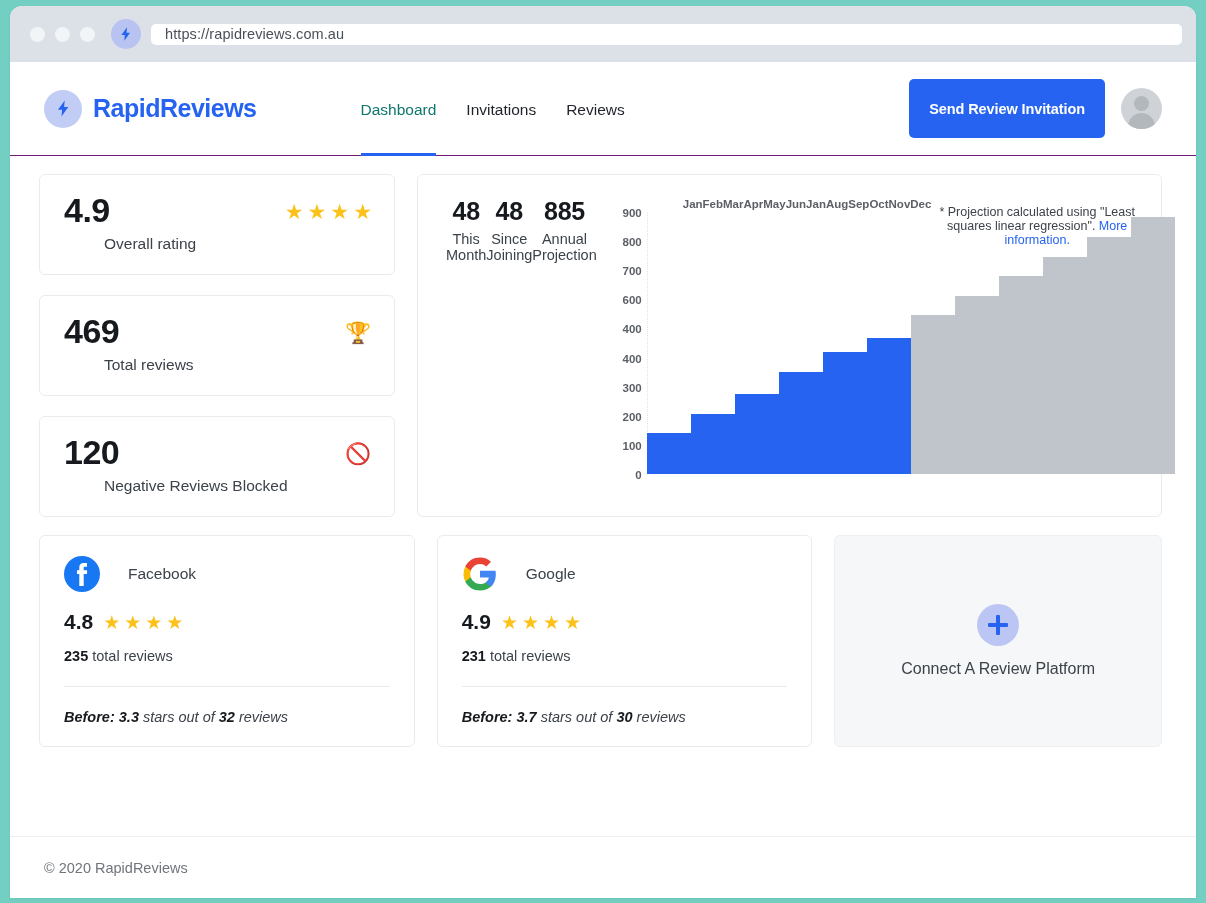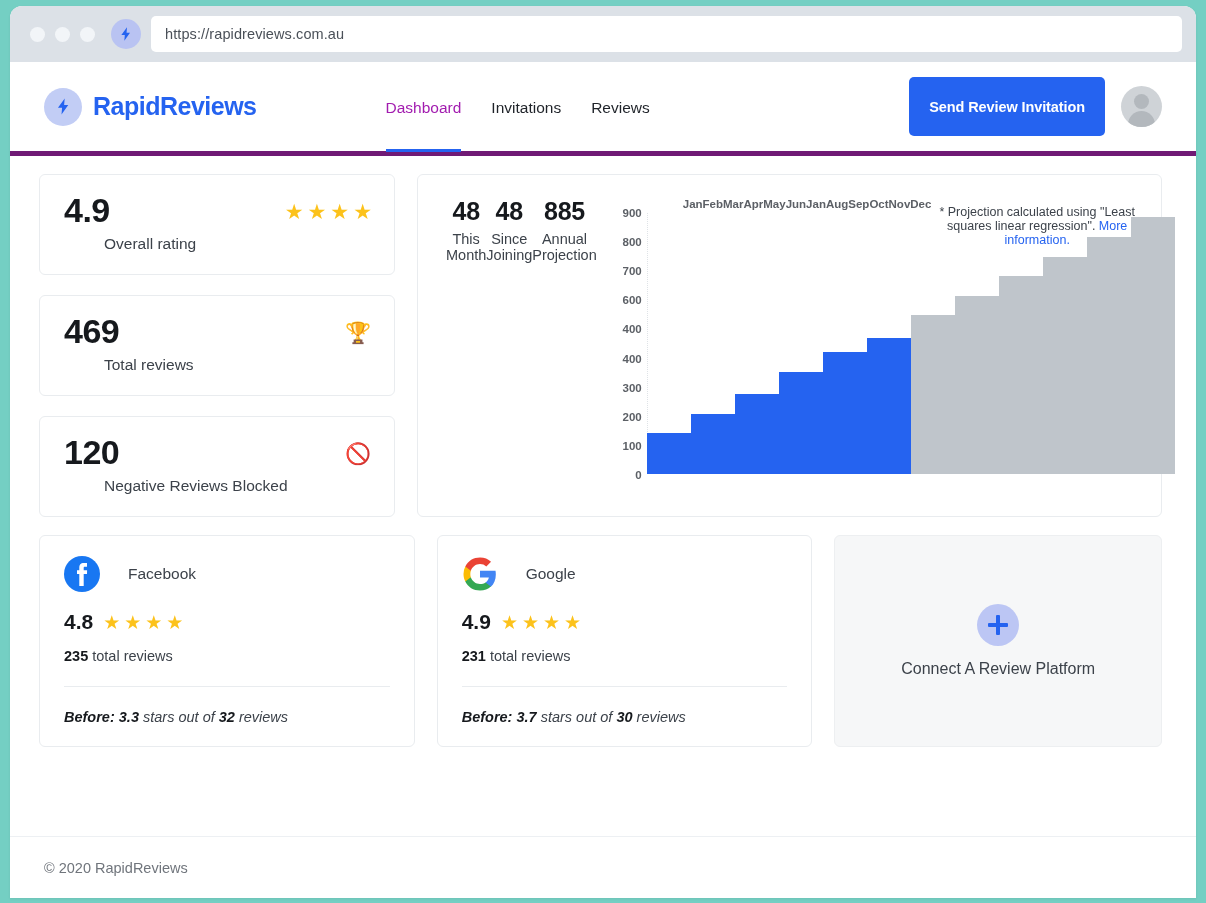--- a/index.html
+++ b/index.html
@@ -52,21 +52,21 @@
     width: 30px; height: 30px; border-radius: 50%;
     background: #b9c3f2;
     display: flex; align-items: center; justify-content: center;
     margin-right: 10px;
     flex: 0 0 30px;
   }
   .fav-badge svg { display: block; }
 
   .url-bar {
     flex: 1;
-    height: 36px;
+    height: 21px;
     background: #ffffff;
     border-radius: 5px;
     display: flex;
     align-items: center;
     padding: 0 14px;
     font-size: 14.5px;
     color: #4a5058;
     letter-spacing: .1px;
   }
 
@@ -79,21 +79,21 @@
     overflow: hidden;
   }
 
   
   .site-header {
     height: 94px;
     flex: 0 0 94px;
     display: flex;
     align-items: center;
     padding: 0 34px;
-    border-bottom: 5px solid #701a75;
+    border-bottom: 1px solid #701a75;
     position: relative;
   }
 
   .brand { display: flex; align-items: center; gap: 11px; }
   .brand-mark {
     width: 38px; height: 38px; border-radius: 50%;
     background: #c2cdf5;
     display: flex; align-items: center; justify-content: center;
   }
   .brand-name {
@@ -113,21 +113,21 @@
   .nav-item {
     font-size: 15.5px;
     color: #1f2329;
     height: 100%;
     display: flex;
     align-items: center;
     position: relative;
     cursor: pointer;
     padding-top: 2px;
   }
-  .nav-item.active { color: #a21caf; margin-left: 25px; }
+  .nav-item.active { color: #0f766e; }
   .nav-item.active::after {
     content: "";
     position: absolute;
     left: 0; right: 0; bottom: -1px;
     height: 3px;
     background: #2563f0;
   }
 
   .header-right {
     margin-left: auto;

